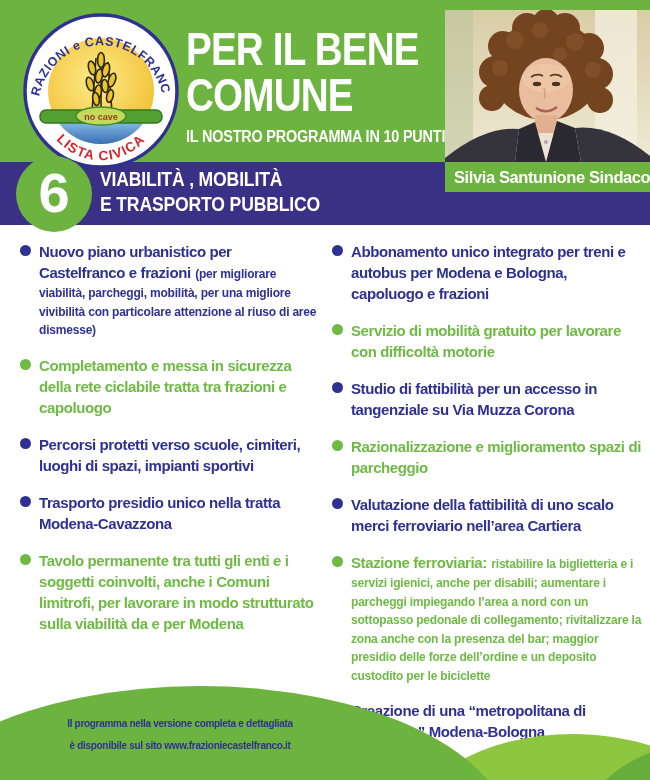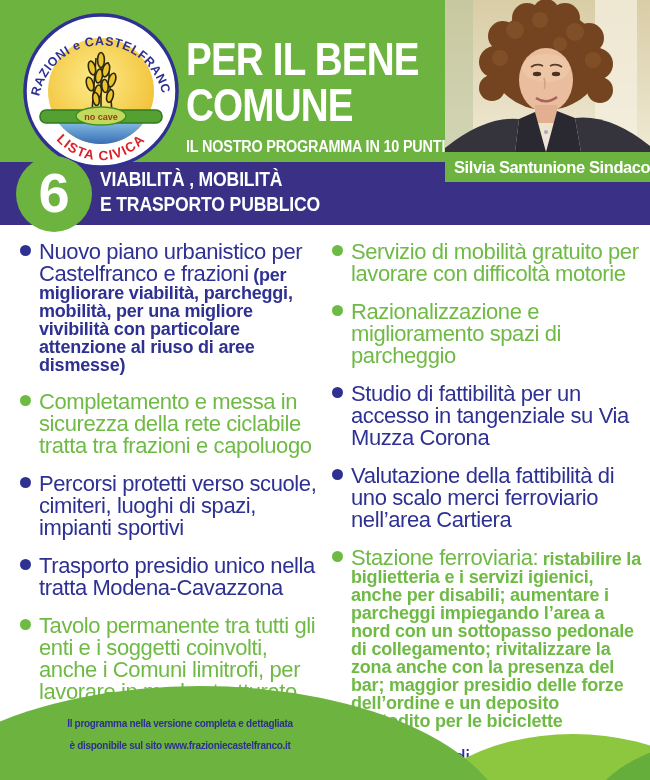--- a/index.html
+++ b/index.html
@@ -3,31 +3,31 @@
 <meta charset="utf-8">
 <style>
   html,body{margin:0;padding:0;background:#fff;}
   .page{
     position:relative;width:650px;height:780px;overflow:hidden;background:#ffffff;
     font-family:"Liberation Sans",sans-serif;
   }
   
   .header{position:absolute;left:0;top:0;width:650px;height:162px;background:#6db33f;}
   .logo-svg{position:absolute;left:20px;top:6px;width:162px;height:166px;z-index:6;}
-  .header-titles{position:absolute;left:186px;top:36px;z-index:3;}
+  .header-titles{position:absolute;left:186px;top:26px;z-index:3;}
   .main-title{
     color:#fff;font-weight:bold;font-size:46px;line-height:46px;letter-spacing:-1px;
     transform:scaleX(.84);transform-origin:left top;white-space:nowrap;
   }
   .subtitle{
     margin-top:10px;color:#fff;font-weight:bold;font-size:16px;letter-spacing:-0.2px;
     transform:scaleX(.9);transform-origin:left top;white-space:nowrap;
   }
   
-  .photo-wrap{position:absolute;right:0;top:0;width:205px;height:154px;z-index:5;text-align:right;}
+  .photo-wrap{position:absolute;right:0;top:10px;width:205px;height:154px;z-index:5;text-align:right;}
   .photo-svg{display:block;width:205px;height:152px;}
   .photo-caption{
     width:205px;height:30px;background:#6db33f;color:#fff;font-weight:bold;
     font-size:16.5px;line-height:30px;padding-left:9px;box-sizing:border-box;
     letter-spacing:-0.4px;white-space:nowrap;
   }
   
   .band{position:absolute;left:0;top:162px;width:650px;height:63px;background:#3a3187;z-index:2;}
   .number-circle{
     position:absolute;left:16px;top:156px;width:76px;height:76px;border-radius:50%;
@@ -43,22 +43,22 @@
   .content{position:absolute;left:20px;top:241px;width:622px;display:flex;gap:12px;z-index:3;}
   .col{list-style:none;margin:0;padding:0;}
   .col-left{width:300px;}
   .col-right{width:310px;}
   .item{position:relative;padding-left:19px;margin-bottom:16px;}
   .dot{position:absolute;left:0;top:4px;width:11px;height:11px;border-radius:50%;}
   .item.blue{color:#2e3192;}
   .item.green{color:#6fba45;}
   .item.blue .dot{background:#2e3192;}
   .item.green .dot{background:#6fba45;}
-  .main{font-weight:normal;font-size:22px;line-height:21px;letter-spacing:-0.4px;}
-  .detail{font-weight:bold;font-size:18px;line-height:16.5px;letter-spacing:-0.2px;}
+  .main{font-weight:bold;font-size:15px;line-height:21px;letter-spacing:-0.4px;}
+  .detail{font-weight:bold;font-size:12px;line-height:16.5px;letter-spacing:-0.2px;}
   
   .hill{position:absolute;border-radius:50%;}
   .hill1{left:-110px;top:686px;width:620px;height:300px;background:#6db33f;z-index:4;}
   .hill2{left:408px;top:734px;width:330px;height:200px;background:#8dc63f;z-index:4;}
   .hill3{left:580px;top:740px;width:280px;height:190px;background:#65ae3b;z-index:5;}
   .footer-note{
     position:absolute;left:10px;top:713px;width:340px;z-index:6;text-align:center;
     color:#2e3192;font-weight:bold;font-size:10px;line-height:21.5px;letter-spacing:-0.3px;
   }
 </style>
@@ -204,31 +204,35 @@
       <li class="item blue">
         <span class="dot"></span>
         <span class="main">Trasporto presidio unico nella tratta Modena-Cavazzona</span>
       </li>
       <li class="item green">
         <span class="dot"></span>
         <span class="main">Tavolo permanente tra tutti gli enti e i soggetti coinvolti, anche i Comuni limitrofi, per lavorare in modo strutturato sulla viabilità da e per Modena</span>
       </li>
     </ul>
     <ul class="col col-right">
+      <li class="item blue">
+        <span class="dot"></span>
+        <span class="main">Abbonamento unico integrato per treni e autobus per Modena e Bologna, capoluogo e frazioni</span>
+      </li>
       <li class="item green">
         <span class="dot"></span>
         <span class="main">Servizio di mobilità gratuito per lavorare con difficoltà motorie</span>
       </li>
+      <li class="item blue">
+        <span class="dot"></span>
+        <span class="main">Studio di fattibilità per un accesso in tangenziale su Via Muzza Corona</span>
+      </li>
       <li class="item green">
         <span class="dot"></span>
         <span class="main">Razionalizzazione e miglioramento spazi di parcheggio</span>
-      </li>
-      <li class="item blue">
-        <span class="dot"></span>
-        <span class="main">Studio di fattibilità per un accesso in tangenziale su Via Muzza Corona</span>
       </li>
       <li class="item blue">
         <span class="dot"></span>
         <span class="main">Valutazione della fattibilità di uno scalo merci ferroviario nell’area Cartiera</span>
       </li>
       <li class="item green">
         <span class="dot"></span>
         <span class="main">Stazione ferroviaria:</span>
         <span class="detail">ristabilire la biglietteria e i servizi igienici, anche per disabili; aumentare i parcheggi impiegando l’area a nord con un sottopasso pedonale di collegamento; rivitalizzare la zona anche con la presenza del bar; maggior presidio delle forze dell’ordine e un deposito custodito per le biciclette</span>
       </li>

